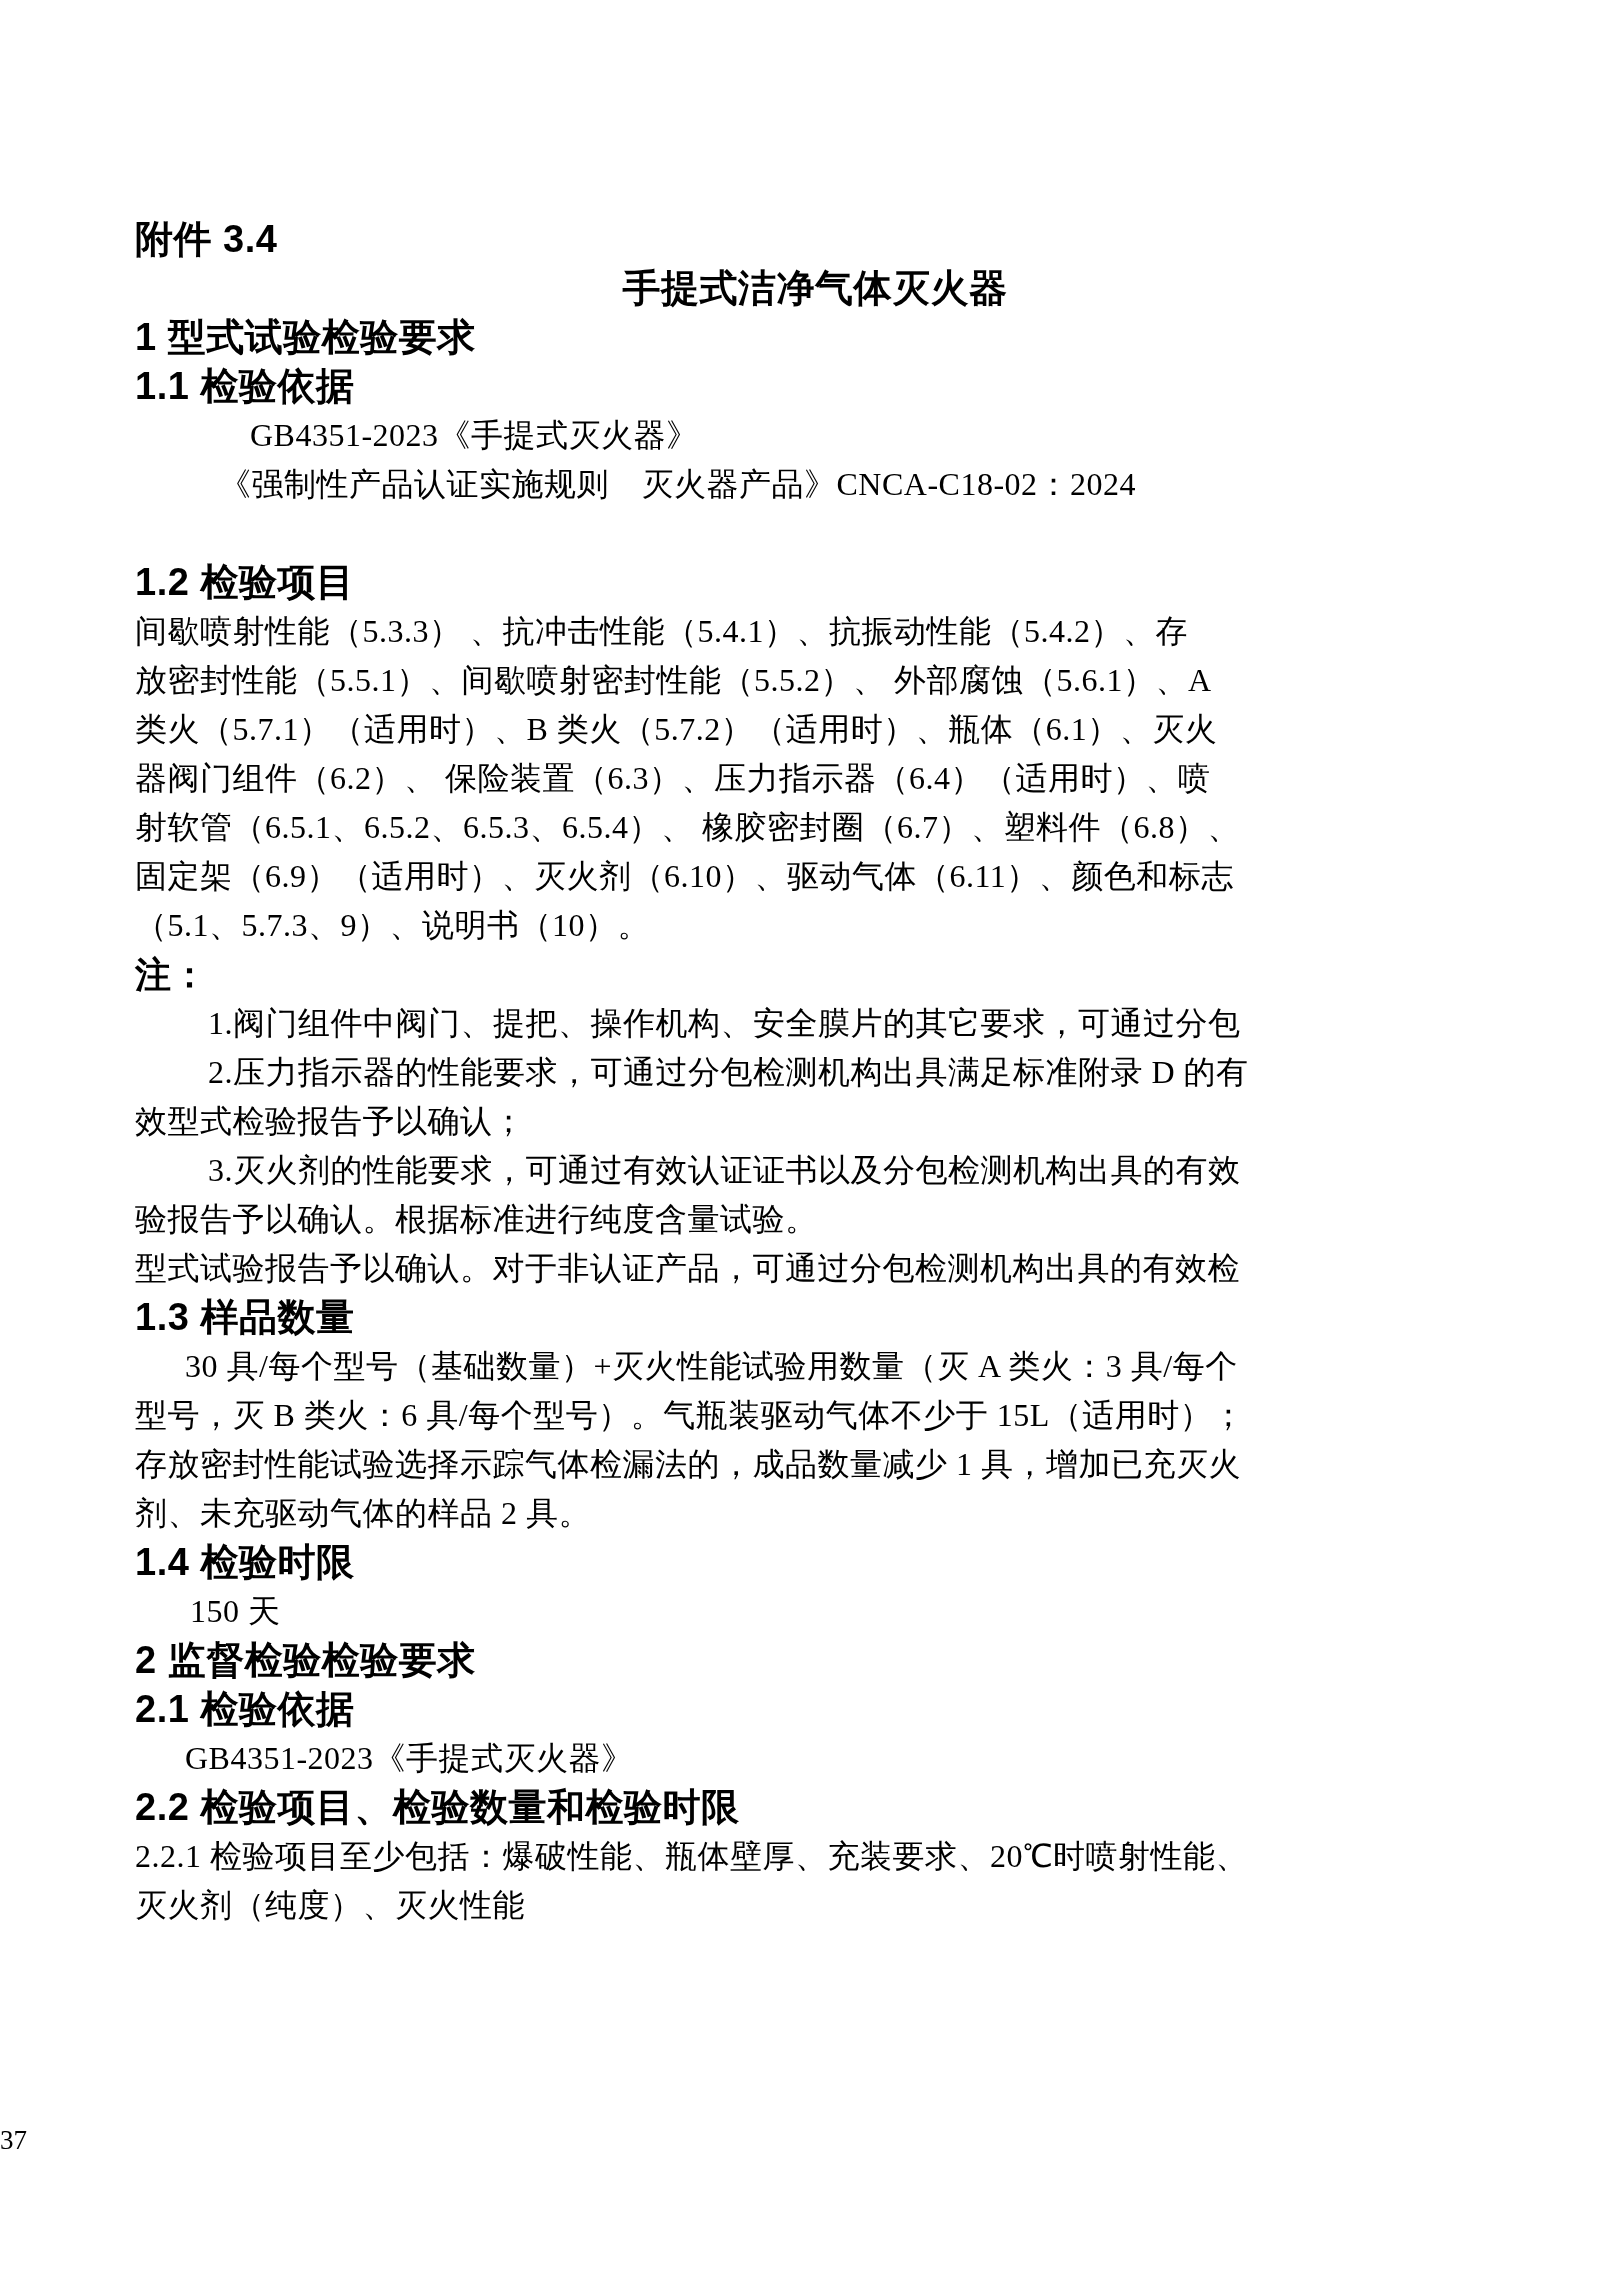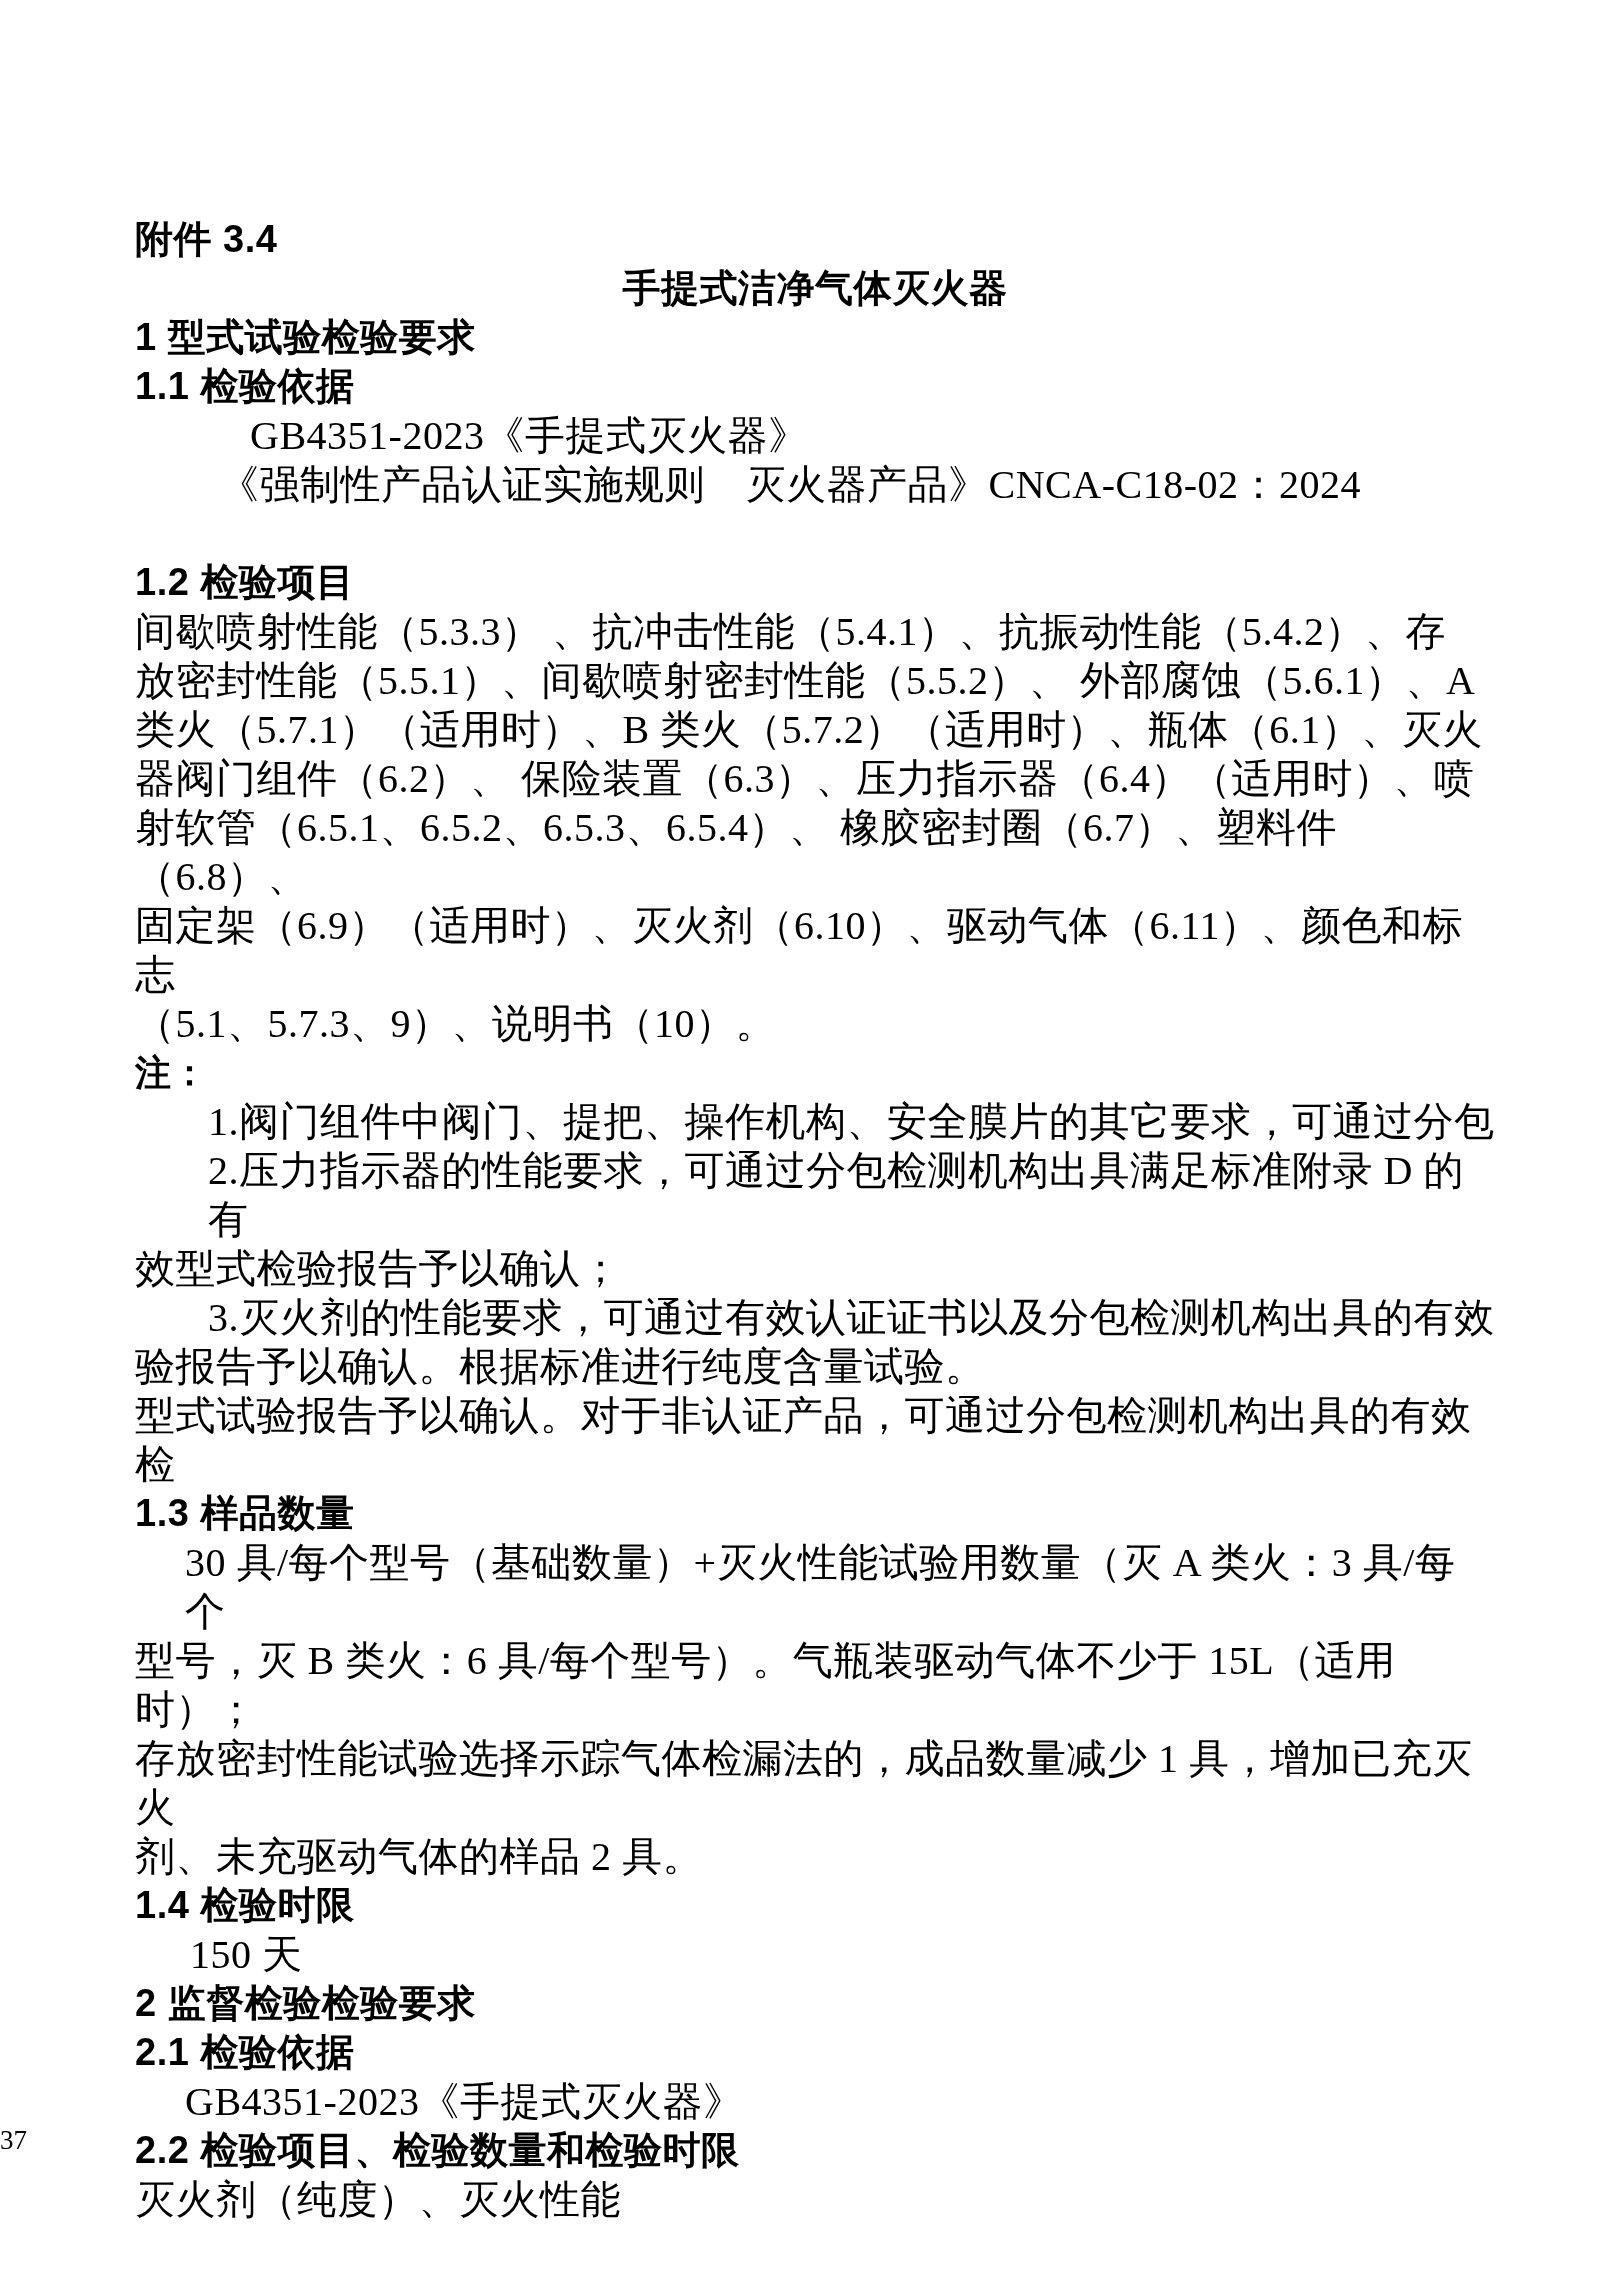--- a/index.html
+++ b/index.html
@@ -17,21 +17,21 @@
     overflow: hidden;
     padding-left: 16px;
   }
   .content {
     position: absolute;
     left: 135px;
     top: 215px;
     width: 1360px;
   }
   .blk {
-    font-size: 40px;
+    font-size: 32px;
     line-height: 49px;
     white-space: pre-wrap;
     letter-spacing: 0.5px;
   }
   .blk.blank {
     height: 49px;
   }
   .blk.heading,
   .blk.attachment,
   .blk.title,
@@ -90,17 +90,18 @@
       <div class="blk line" style="padding-left: 50px;">30 具/每个型号（基础数量）+灭火性能试验用数量（灭 A 类火：3 具/每个</div>
       <div class="blk line">型号，灭 B 类火：6 具/每个型号）。气瓶装驱动气体不少于 15L（适用时）；</div>
       <div class="blk line">存放密封性能试验选择示踪气体检漏法的，成品数量减少 1 具，增加已充灭火</div>
       <div class="blk line">剂、未充驱动气体的样品 2 具。</div>
       <div class="blk heading">1.4 检验时限</div>
       <div class="blk line" style="padding-left: 55px;">150 天</div>
       <div class="blk heading">2 监督检验检验要求</div>
       <div class="blk heading">2.1 检验依据</div>
       <div class="blk line" style="padding-left: 50px;">GB4351-2023《手提式灭火器》</div>
       <div class="blk heading">2.2 检验项目、检验数量和检验时限</div>
+      <div class="blk line">2.2.1 检验项目至少包括：爆破性能、瓶体壁厚、充装要求、20℃时喷射性能、</div>
       <div class="blk line">灭火剂（纯度）、灭火性能</div>
     </div>
   <div class="page-number">37</div>
 </div>
 
 
 </body></html>

